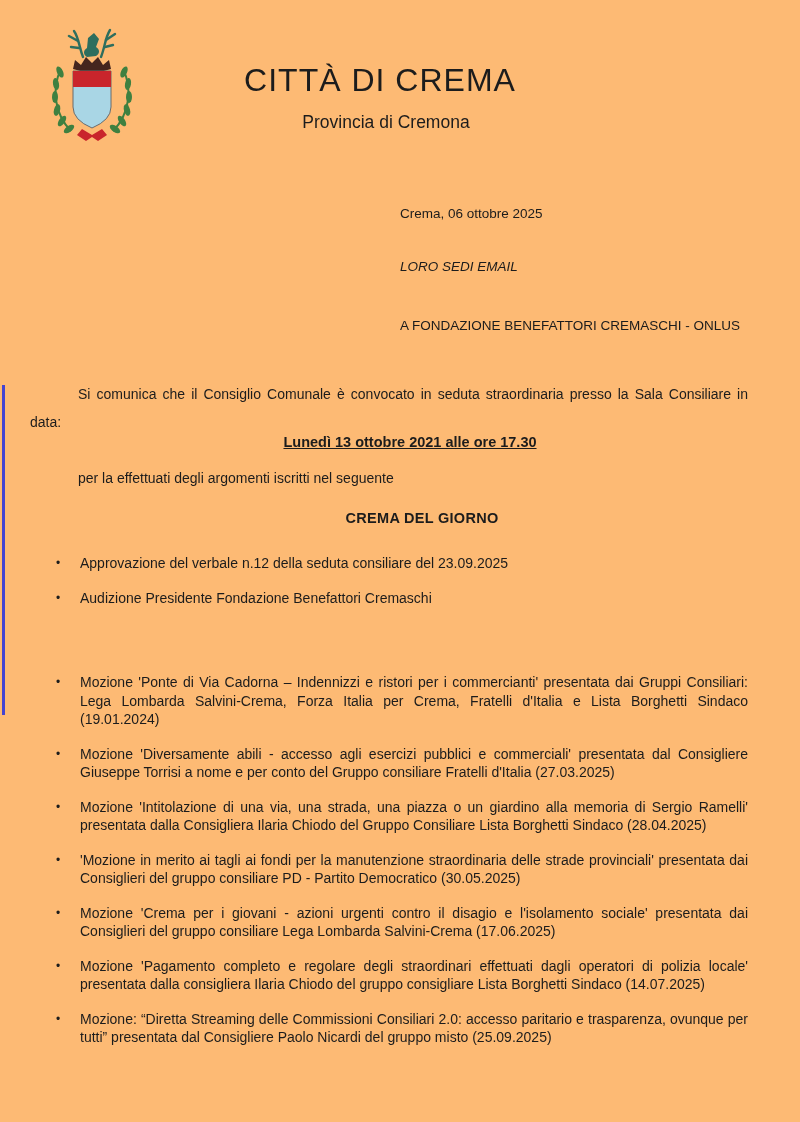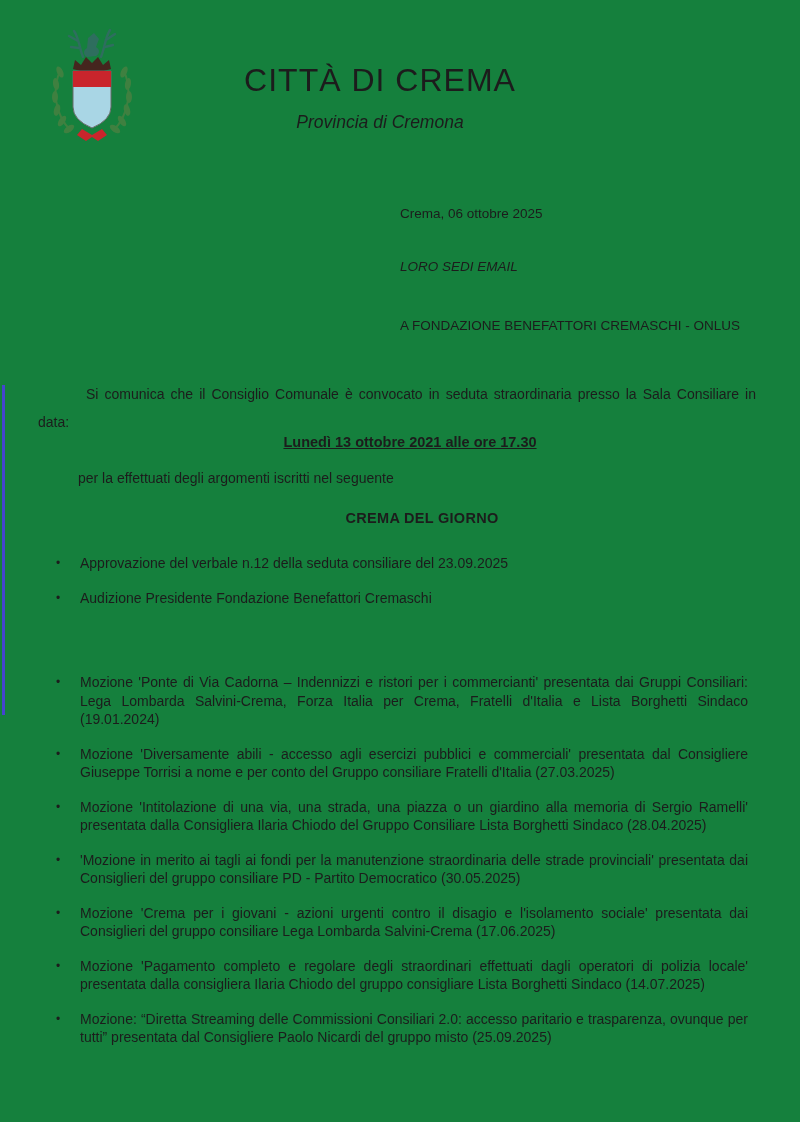--- a/index.html
+++ b/index.html
@@ -1,30 +1,30 @@
 <!DOCTYPE html>
 <html><head>
 <meta charset="utf-8">
 <style>
   html,body{margin:0;padding:0;background:#ffffff;}
   .page{
-    position:relative;width:800px;height:1122px;background:#15803d;
+    position:relative;width:800px;height:1122px;background:#fdba74;
     font-family:"Liberation Sans", sans-serif;color:#1c1c1c;overflow:hidden;
   }
   .revision-bar{position:absolute;left:2px;top:385px;width:3px;height:330px;background:#4544d0;}
   .emblem{position:absolute;left:47px;top:25px;width:90px;height:118px;}
   .masthead-title{position:absolute;left:0;top:62px;width:760px;text-align:center;
     font-size:32px;letter-spacing:1px;white-space:nowrap;}
   .masthead-subtitle{position:absolute;left:0;top:112px;width:760px;text-align:center;
-    font-style:italic;font-size:17.5px;}
+    font-size:17.5px;padding-left:6px;}
   .date-line{position:absolute;left:400px;top:206px;font-size:13.5px;}
   .recipients{position:absolute;left:400px;top:258px;font-size:13.5px;line-height:17px;}
   .recipient-delivery{font-style:italic;}
   .recipient-foundation{margin-top:42px;}
-  .intro{position:absolute;left:38px;top:366px;width:718px;font-size:14px;line-height:28px;
+  .intro{position:absolute;left:30px;top:366px;width:718px;font-size:14px;line-height:28px;
     text-align:justify;text-indent:48px;}
   .meeting-date{position:absolute;left:30px;top:434px;width:760px;text-align:center;
     font-weight:bold;font-size:14.5px;}
   .meeting-date span{text-decoration:underline;}
   .treatment{position:absolute;left:78px;top:470px;font-size:14px;}
   .odg-title{position:absolute;left:44px;top:510px;width:756px;text-align:center;
     font-weight:bold;font-size:14.5px;letter-spacing:0.3px;}
   .agenda{position:absolute;left:56px;top:554px;width:692px;font-size:14px;}
   .agenda-item{display:flex;margin-bottom:16px;line-height:18.5px;}
   .agenda-item .bullet{flex:0 0 24px;width:24px;font-size:12px;}

